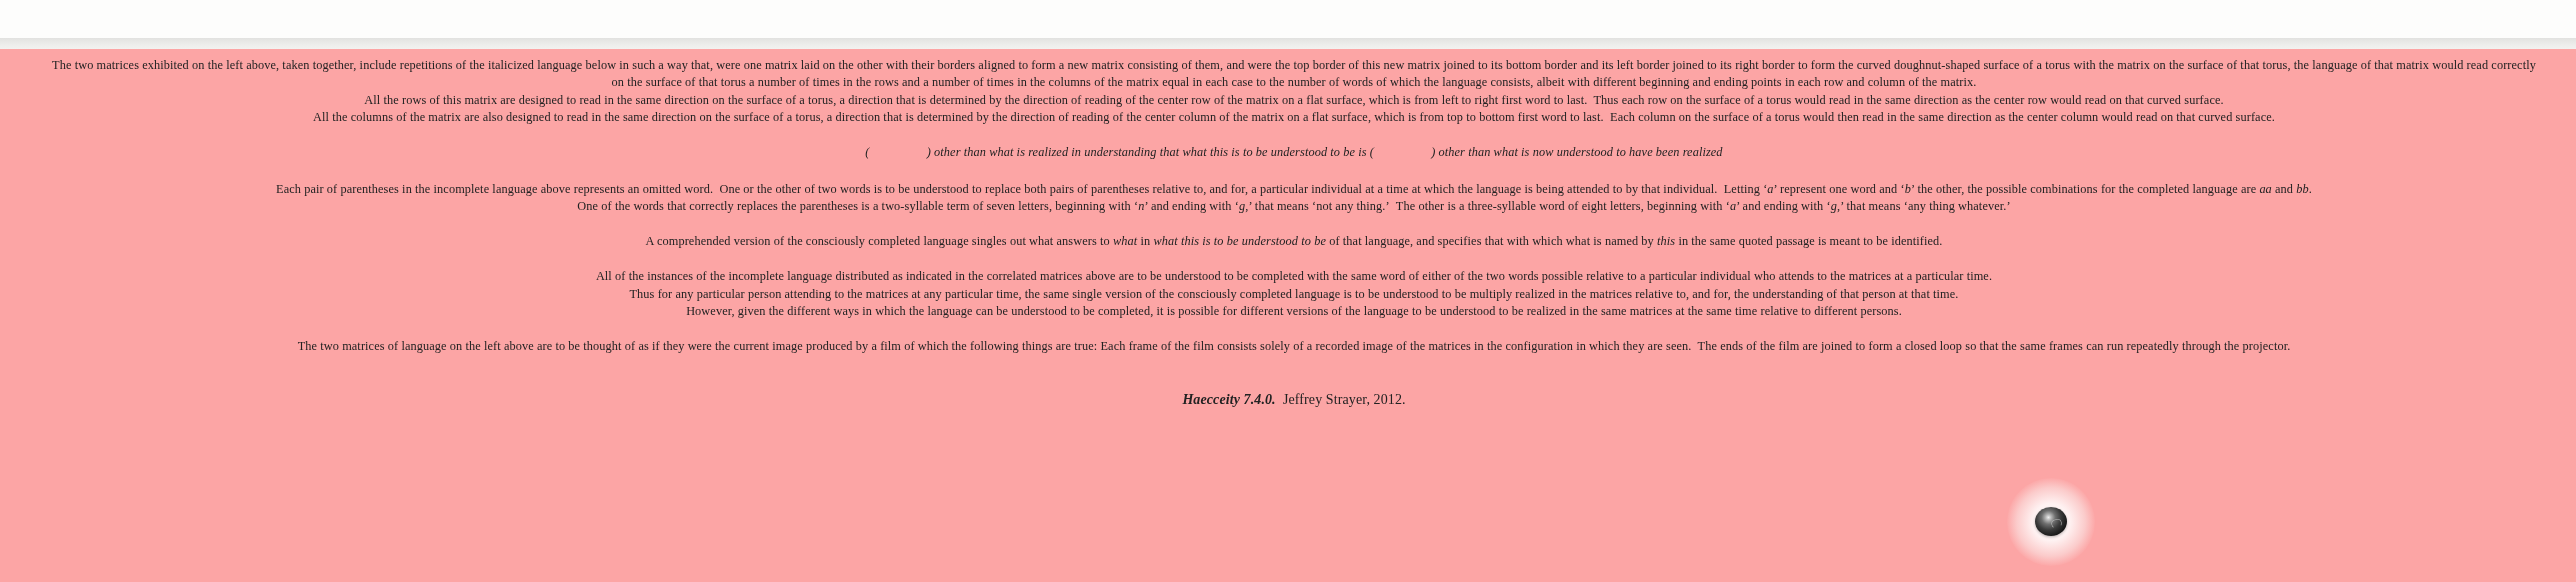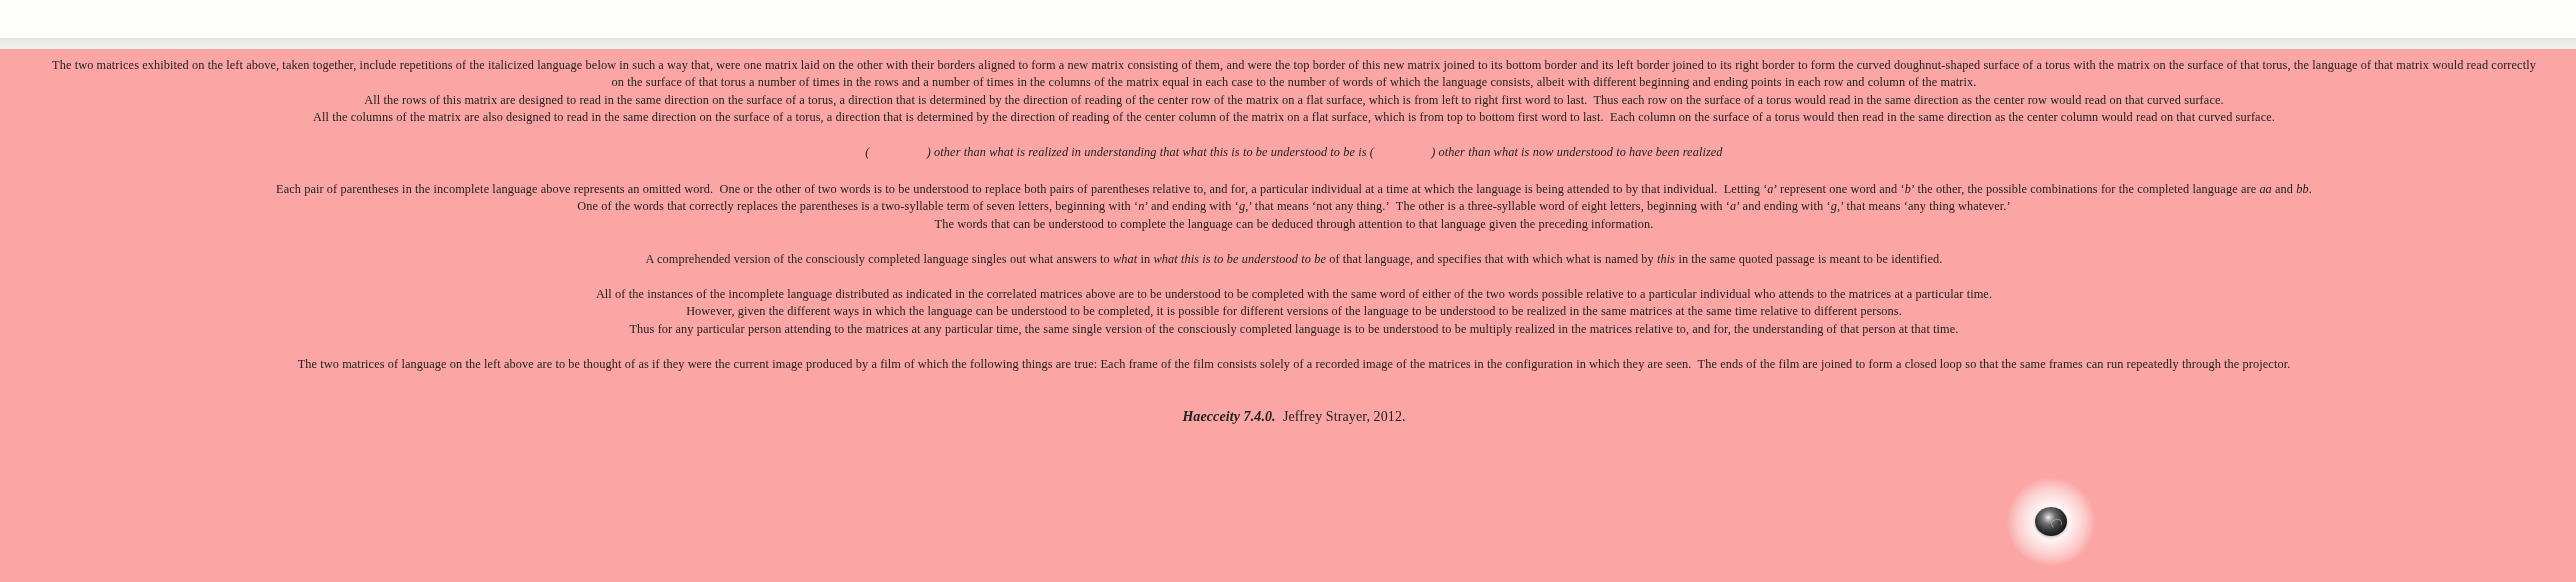--- a/index.html
+++ b/index.html
@@ -92,31 +92,30 @@
       <div class="line"><span>All the columns of the matrix are also designed to read in the same direction on the surface of a torus, a direction that is determined by the direction of reading of the center column of the matrix on a flat surface, which is from top to bottom first word to last.&nbsp; Each column on the surface of a torus would then read in the same direction as the center column would read on that curved surface.</span></div>
     </div>
 
     <div class="para incomplete-line">
       <div class="line"><span style="font-style: italic;">(&nbsp;&nbsp;&nbsp;&nbsp;&nbsp;&nbsp;&nbsp;&nbsp;&nbsp;&nbsp;&nbsp;&nbsp;&nbsp;&nbsp;&nbsp;&nbsp;&nbsp;&nbsp;) other than what is realized in understanding that what this is to be understood to be is (&nbsp;&nbsp;&nbsp;&nbsp;&nbsp;&nbsp;&nbsp;&nbsp;&nbsp;&nbsp;&nbsp;&nbsp;&nbsp;&nbsp;&nbsp;&nbsp;&nbsp;&nbsp;) other than what is now understood to have been realized</span></div>
     </div>
 
     <div class="para">
       <div class="line"><span>Each pair of parentheses in the incomplete language above represents an omitted word.&nbsp; One or the other of two words is to be understood to replace both pairs of parentheses relative to, and for, a particular individual at a time at which the language is being attended to by that individual.&nbsp; Letting ‘</span><span style="font-style: italic;">a</span><span>’ represent one word and ‘</span><span style="font-style: italic;">b</span><span>’ the other, the possible combinations for the completed language are </span><span style="font-style: italic;">aa</span><span> and </span><span style="font-style: italic;">bb</span><span>.</span></div>
       <div class="line"><span>One of the words that correctly replaces the parentheses is a two-syllable term of seven letters, beginning with ‘</span><span style="font-style: italic;">n</span><span>’ and ending with ‘</span><span style="font-style: italic;">g</span><span>,’ that means ‘not any thing.’&nbsp; The other is a three-syllable word of eight letters, beginning with ‘</span><span style="font-style: italic;">a</span><span>’ and ending with ‘</span><span style="font-style: italic;">g</span><span>,’ that means ‘any thing whatever.’</span></div>
-      <div class="line"><span>The words that can be understood to complete the language can be deduced through attention to that language given the preceding information.</span></div>
     </div>
 
     <div class="para">
       <div class="line"><span>A comprehended version of the consciously completed language singles out what answers to </span><span style="font-style: italic;">what</span><span> in </span><span style="font-style: italic;">what this is to be understood to be</span><span> of that language, and specifies that with which what is named by </span><span style="font-style: italic;">this</span><span> in the same quoted passage is meant to be identified.</span></div>
     </div>
 
     <div class="para">
       <div class="line"><span>All of the instances of the incomplete language distributed as indicated in the correlated matrices above are to be understood to be completed with the same word of either of the two words possible relative to a particular individual who attends to the matrices at a particular time.</span></div>
+      <div class="line"><span>Thus for any particular person attending to the matrices at any particular time, the same single version of the consciously completed language is to be understood to be multiply realized in the matrices relative to, and for, the understanding of that person at that time.</span></div>
       <div class="line"><span>However, given the different ways in which the language can be understood to be completed, it is possible for different versions of the language to be understood to be realized in the same matrices at the same time relative to different persons.</span></div>
-      <div class="line"><span>Thus for any particular person attending to the matrices at any particular time, the same single version of the consciously completed language is to be understood to be multiply realized in the matrices relative to, and for, the understanding of that person at that time.</span></div>
     </div>
 
     <div class="para">
       <div class="line"><span>The two matrices of language on the left above are to be thought of as if they were the current image produced by a film of which the following things are true: Each frame of the film consists solely of a recorded image of the matrices in the configuration in which they are seen.&nbsp; The ends of the film are joined to form a closed loop so that the same frames can run repeatedly through the projector.</span></div>
     </div>
 
     <div class="caption"><span style="font-style: italic; font-weight: bold;">Haecceity 7.4.0.</span><span>&nbsp; Jeffrey Strayer, 2012.</span></div>
 
   </div>
 

